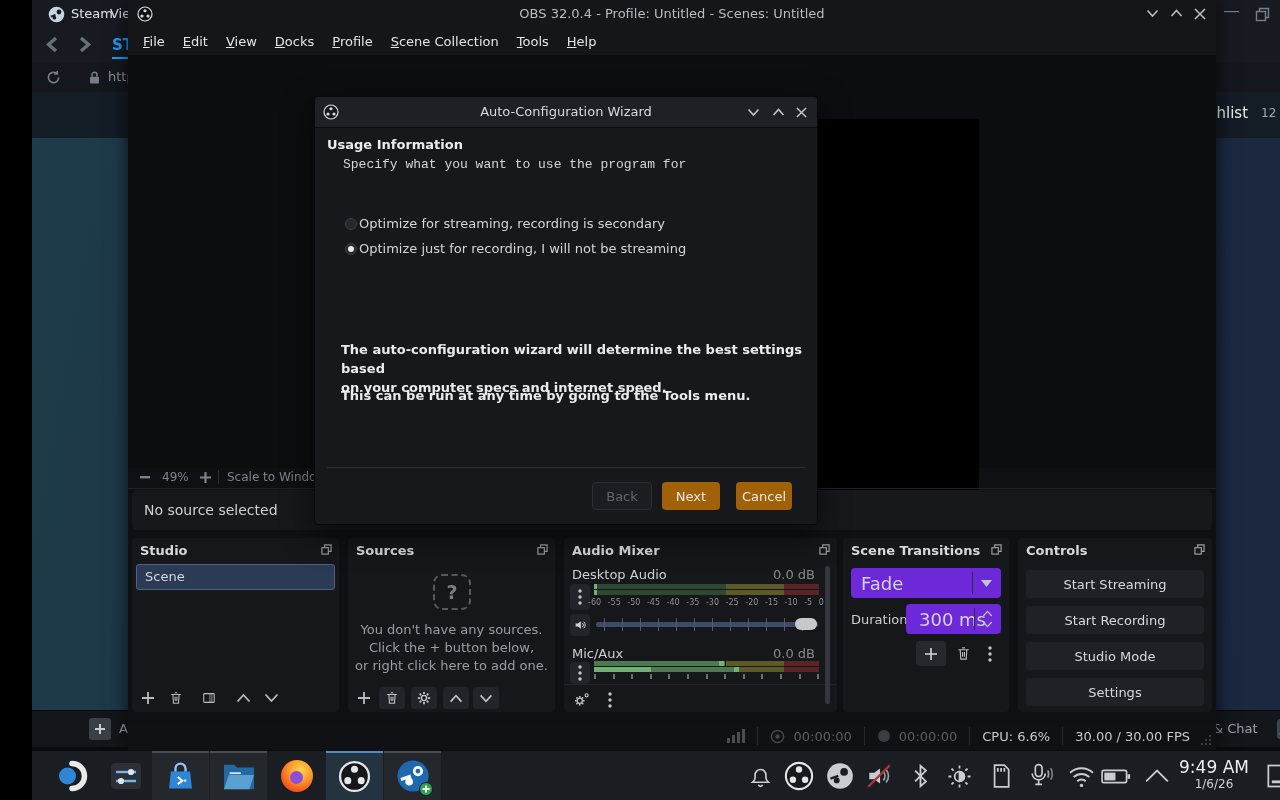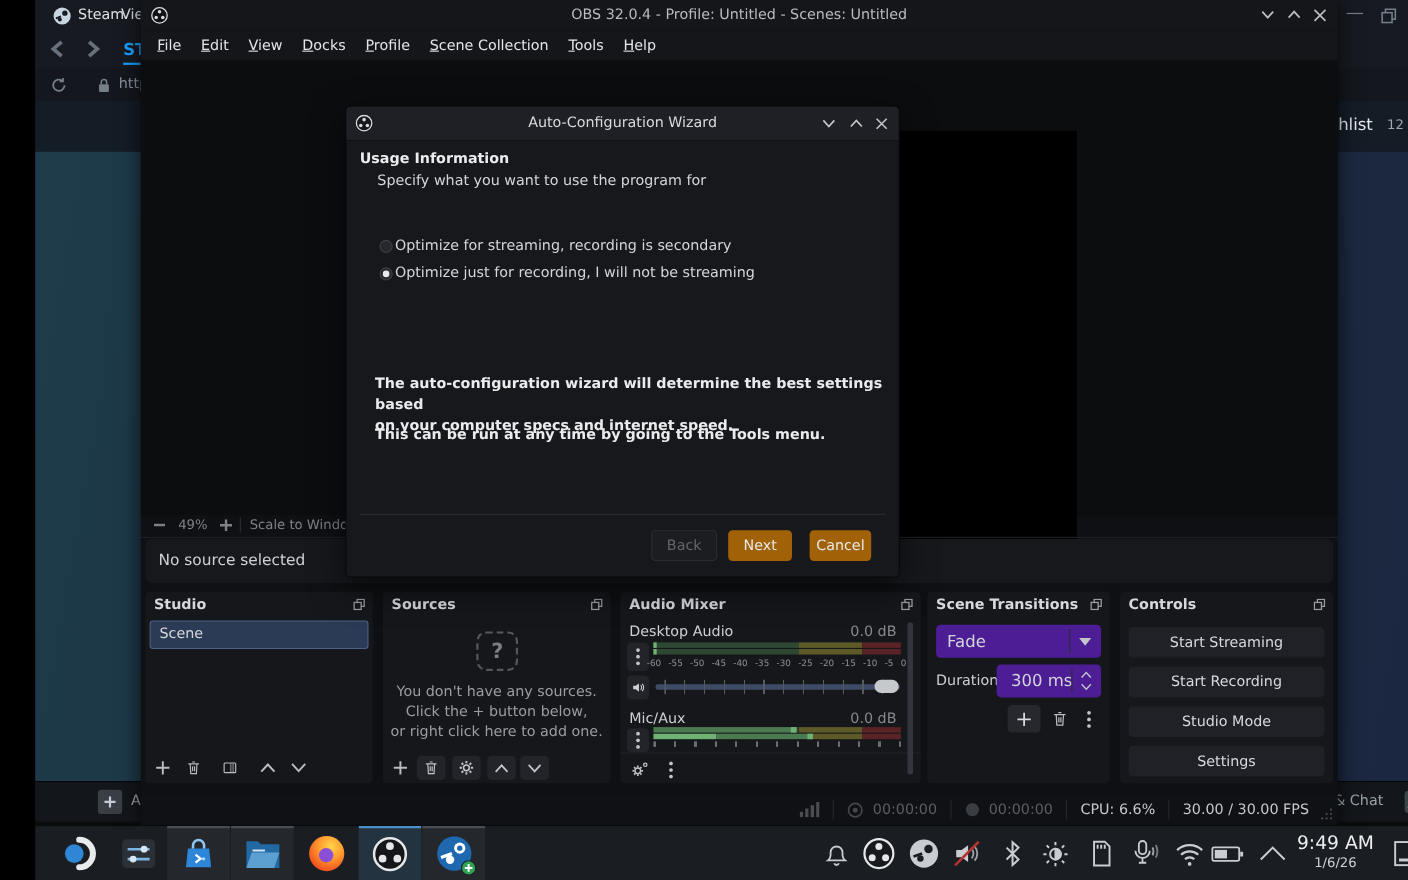--- a/index.html
+++ b/index.html
@@ -39,31 +39,31 @@
   .src-empty{color:#9a9da2;font-size:13px;text-align:center;width:100%;}
   .qbox{border:2px dashed #55585e;border-radius:9px;color:#7a7d82;font-size:19px;font-weight:bold;display:flex;align-items:center;justify-content:center;}
   .ch-name{color:#cdd0d3;font-size:13px;}
   .ch-db{color:#87898d;font-size:13px;}
   .mscale{display:flex;justify-content:space-between;color:#8e9196;font-size:8px;}
   .mbar{height:5px;}
   .mg{background:var(--meter_green_dim);} .my{background:var(--meter_yellow_dim);} .mr{background:var(--meter_red_dim);}
   .mgm{background:var(--meter_green_med);} .mgb{background:var(--meter_green_bright);}
   .slider-track{background:var(--slider_track);height:5px;border-radius:2px;}
   .slider-handle{background:#c6c9cc;border-radius:6px;}
-  .field{background:#4c1d95;border-radius:4px;color:#d2d5d9;font-size:15px;display:flex;align-items:center;}
+  .field{background:#6d28d9;border-radius:4px;color:#d2d5d9;font-size:18px;display:flex;align-items:center;}
   .ctl-btn{background:#1f2126;border-radius:4px;color:#d6d9dd;font-size:13px;display:flex;align-items:center;justify-content:center;}
   .statusbar{left:0;top:723px;width:100%;height:26px;background:#101114;display:flex;align-items:center;justify-content:flex-end;color:#5b5e63;font-size:13px;}
   .sb-sep{width:1px;height:18px;background:#26282c;margin:0 12px;}
   .sb-strong{color:#c6c9cd;}
   
   .dialog{left:282px;top:96px;width:502px;height:427px;background:#17181c;border:1px solid #08090a;border-radius:4px;z-index:3;box-shadow:0 10px 30px rgba(0,0,0,.6);}
   .dlg-header{left:0;top:0;width:100%;height:30px;background:#1e2025;border-bottom:1px solid #0c0d10;border-radius:4px 4px 0 0;}
   .dlg-title{width:100%;text-align:center;line-height:30px;color:#d8dadd;font-size:13px;}
   .dlg-h1{color:#eaecee;font-size:13px;font-weight:bold;}
-  .dlg-sub{color:#d4d6d9;font-size:13px;}
+  .dlg-sub{color:#d4d6d9;font-size:13px;font-family:Liberation Mono, monospace;}
   .radio{width:10px;height:10px;border-radius:50%;background:#26282d;border:1px solid #3c3f46;}
   .radio .dot{position:absolute;left:2px;top:2px;width:6px;height:6px;border-radius:50%;background:#e8eaec;}
   .radio-label{color:#d4d6d9;font-size:13px;}
   .dlg-bold{color:#e9ebed;font-size:13px;font-weight:bold;}
   .dlg-btn{border-radius:4px;font-size:13px;display:flex;align-items:center;justify-content:center;background:#a16207;color:#e6e8ea;}
   .dlg-btn.disabled{background:#1b1d21;border:1px solid #2a2d33;color:#63666c;box-sizing:border-box;}
   
   .taskbar{left:0;top:750px;width:1280px;height:50px;background:#1a1d22;border-top:1px solid #090a0c;z-index:4;}
   .task-tile{top:0;height:50px;width:57px;display:flex;align-items:center;justify-content:center;}
   .task-tile.running{background:#24272c;box-shadow:inset 0 2px 0 #4a4e54;}

